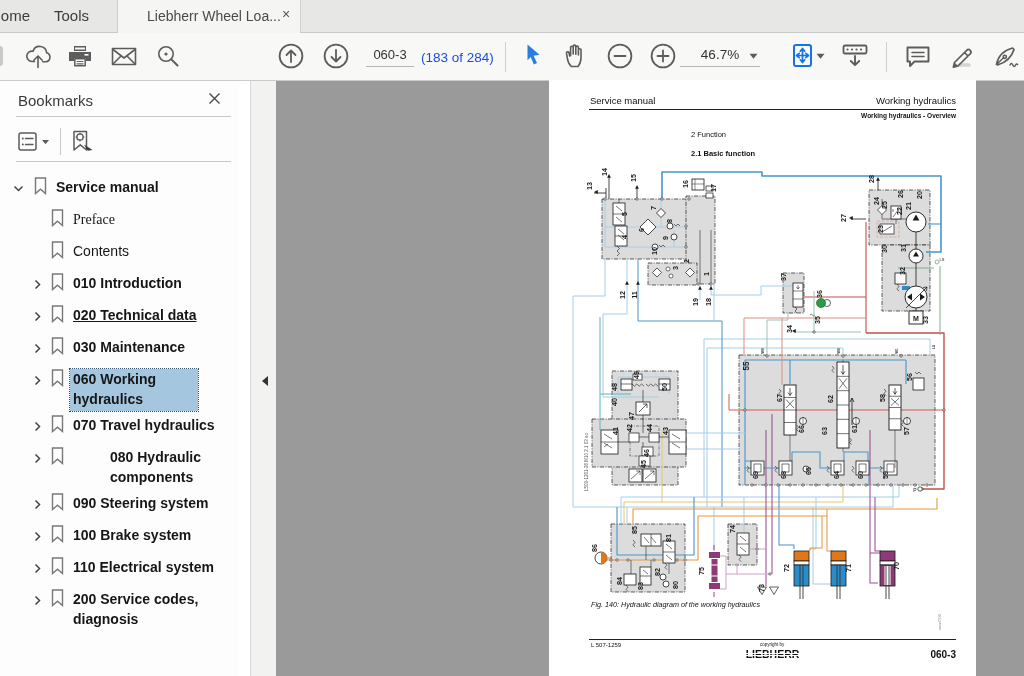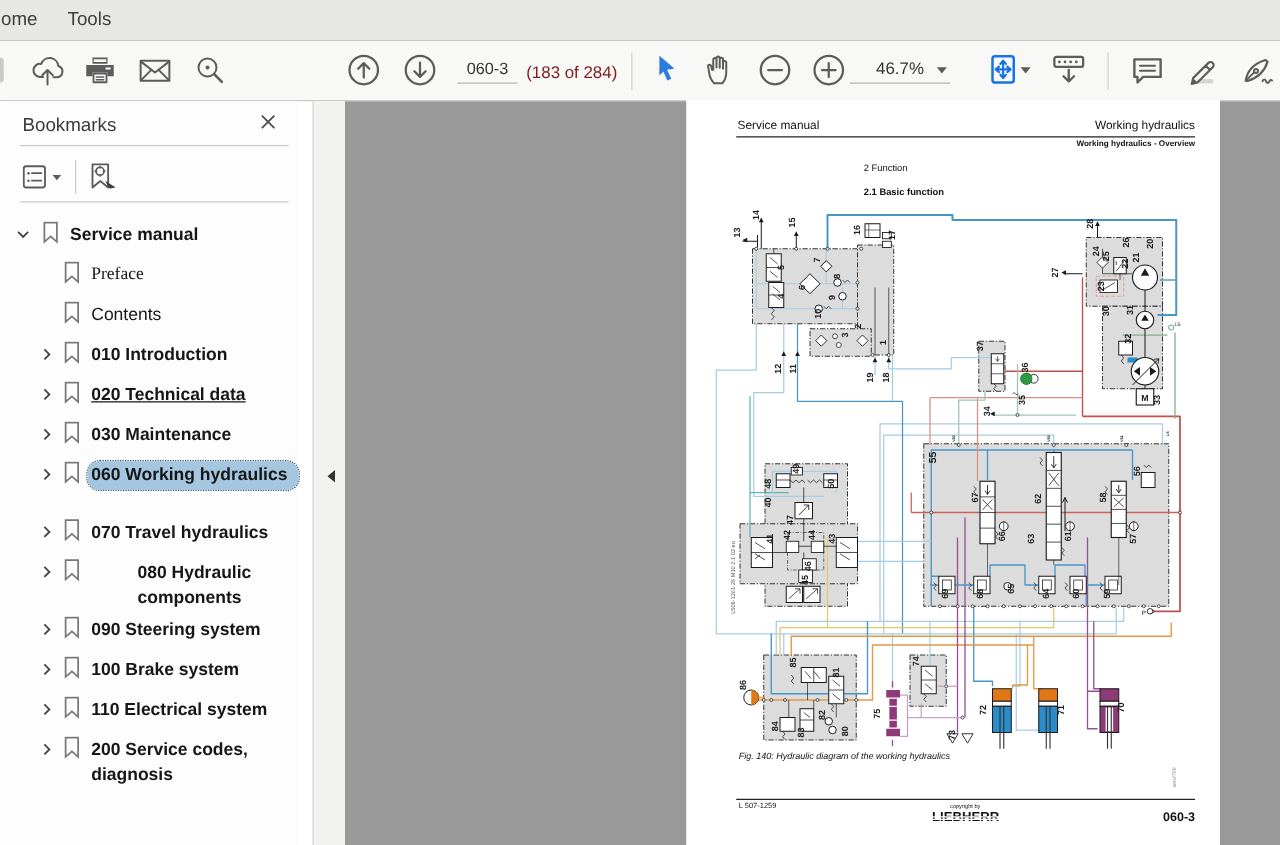--- a/index.html
+++ b/index.html
@@ -13,21 +13,21 @@
   #doc-tab { position:absolute; left:117px; top:0; width:184px; height:33px; background:#f5f5f4; border-left:1px solid #cfcfcf; border-right:1px solid #cfcfcf; }
   #doc-tab .tab-label { position:absolute; left:29px; top:8px; font-size:14px; color:#4a4a4a; white-space:nowrap; }
   #doc-tab .tab-close { position:absolute; left:164px; top:6px; font-size:14px; color:#555; cursor:default; }
 
   
   #toolbar { position:absolute; left:0; top:33px; width:1024px; height:48px; background:#f8f8f7; border-bottom:1px solid #cbcbcb; }
   .tb { position:absolute; top:0; height:48px; display:flex; align-items:center; justify-content:center; }
   .tb svg { display:block; }
   .tb-sep { position:absolute; width:1px; height:30px; top:9px; background:#cfcfcf; }
   #page-num { position:absolute; left:366px; top:14px; width:48px; height:20px; border:none; border-bottom:1px solid #b5b5b5; background:transparent; font-size:13px; color:#333; text-align:center; font-family:"Liberation Sans",sans-serif; }
-  #page-count { position:absolute; left:421px; top:17px; font-size:13.5px; color:#7f1d1d; }
+  #page-count { position:absolute; left:421px; top:17px; font-size:13.5px; color:#1d4ed8; }
   #zoom-val { position:absolute; left:680px; top:14px; width:80px; height:20px; border-bottom:1px solid #b5b5b5; font-size:13.5px; color:#333; text-align:center; }
 
   
   #content { position:absolute; left:0; top:81px; width:1024px; height:595px; }
   #rail { position:absolute; left:0; top:0; width:10px; height:595px; background:#fdfdfd; border-right:1px solid #c9c9c9; }
   #bookmarks { position:absolute; left:0; top:0; width:239px; height:595px; background:#fdfdfd; }
   #bm-header { position:absolute; left:18px; top:11px; font-size:15px; color:#3a3a3a; }
   #bm-close { position:absolute; left:208px; top:10px; font-size:16px; color:#4a4a4a; }
   .bm-div { position:absolute; left:16px; width:215px; height:1px; background:#c9c9c9; }
   #bm-tree { position:absolute; left:0; top:90px; width:239px; }
@@ -58,20 +58,24 @@
   #ftr-page { right:20px; top:569px; font-size:10px; font-weight:bold; }
 
   #diagram { position:absolute; left:0; top:0; width:427px; height:597px; }
 </style>
 </head>
 <body>
 
 <div id="tabbar">
   <span id="home-label">Home</span>
   <span id="tools-label">Tools</span>
+  <div id="doc-tab">
+    <span class="tab-label">Liebherr Wheel Loa...</span>
+    <span class="tab-close">×</span>
+  </div>
 </div>
 
 <div id="toolbar">
     <div class="tb" style="left: -4px; top: 11px; height: auto;">
       <svg width="14" height="24" viewBox="0 0 14 24" fill="none" stroke="#5c5c5c" stroke-width="1.6" stroke-linecap="round" stroke-linejoin="round">
         <rect x="-8" y="2" width="15" height="20" rx="3" fill="#c9c9c8" stroke="none"></rect>
       </svg>
     </div>
     <div class="tb" style="left: 23px; top: 10px; height: auto;">
       <svg width="30" height="26" viewBox="0 0 30 26" fill="none" stroke="#5c5c5c" stroke-width="1.6" stroke-linecap="round" stroke-linejoin="round">
@@ -252,21 +256,21 @@
             </svg></span>
           <span class="bm-label bold" style="left:73px;top:257px;max-width:152px;">030 Maintenance</span>
         </div>
         <div class="bm-row">
           <span class="bm-chev" style="left:32px;top:291px"><svg width="11" height="11" viewBox="0 0 11 11" fill="none" stroke="#444" stroke-width="1.5">
               <path d="M3.5,1.5 L7.5,5.5 L3.5,9.5"></path>
             </svg></span>
           <span class="bm-icon" style="left:51px;top:288px"><svg width="13" height="18" viewBox="0 0 13 18" fill="none" stroke="#787878" stroke-width="1.4">
               <path d="M1.5,1 h10 v15.5 l-5,-4.4 -5,4.4 z"></path>
             </svg></span>
-          <span class="bm-label bold selected" style="left:73px;top:289px;width:169px;border-radius:10px;">060 Working hydraulics</span>
+          <span class="bm-label bold selected" style="left:73px;top:289px;width:128px;">060 Working hydraulics</span>
         </div>
         <div class="bm-row">
           <span class="bm-chev" style="left:32px;top:337px"><svg width="11" height="11" viewBox="0 0 11 11" fill="none" stroke="#444" stroke-width="1.5">
               <path d="M3.5,1.5 L7.5,5.5 L3.5,9.5"></path>
             </svg></span>
           <span class="bm-icon" style="left:51px;top:334px"><svg width="13" height="18" viewBox="0 0 13 18" fill="none" stroke="#787878" stroke-width="1.4">
               <path d="M1.5,1 h10 v15.5 l-5,-4.4 -5,4.4 z"></path>
             </svg></span>
           <span class="bm-label bold" style="left:73px;top:335px;max-width:152px;">070 Travel hydraulics</span>
         </div>

